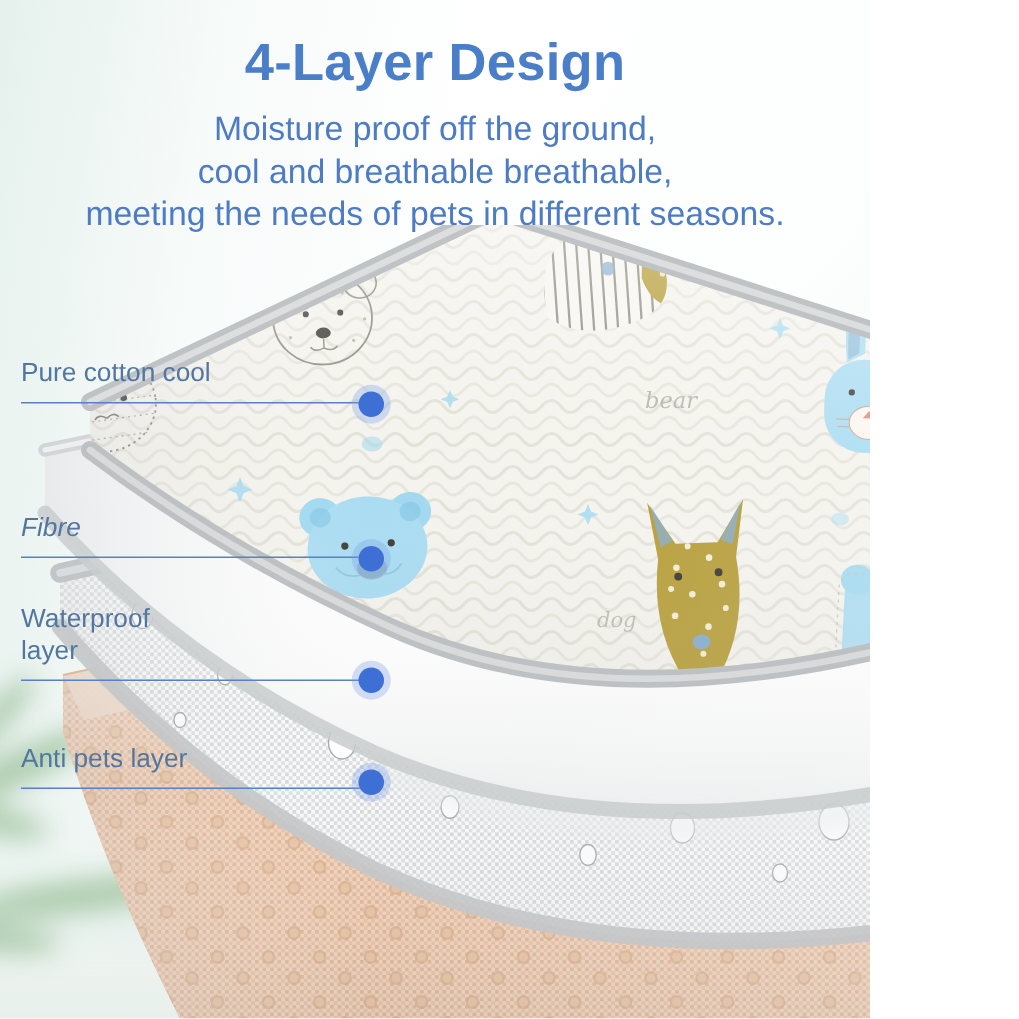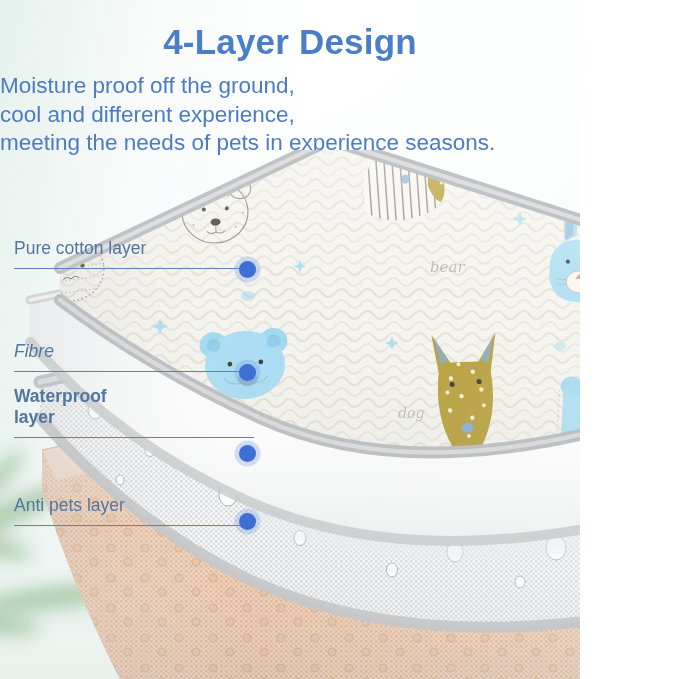--- a/index.html
+++ b/index.html
@@ -32,21 +32,21 @@
   .pot{position:absolute;left:-20px;bottom:-58px;width:185px;height:130px;border-radius:14px 14px 30px 30px;
        background:linear-gradient(180deg,#f2f6f3,#e4ece7);opacity:.8;filter:blur(5px);}
 
   
   .title{
     position:absolute;left:0;right:0;top:22px;text-align:center;
     font-size:35px;font-weight:bold;letter-spacing:.2px;
     color:#4b7ec9;
   }
   .subtitle{
-    position:absolute;left:0;right:0;top:72px;
+    position:absolute;left:0;right:0;top:72px;text-align:center;
     font-size:22.5px;line-height:28.5px;color:#4d7cc4;font-weight:normal;
   }
   .subtitle div{white-space:nowrap;}
 
   
   .callout{position:absolute;}
   .callout .lbl{
     font-size:17.5px;color:#52769f;line-height:21px;white-space:pre-line;
   }
   .callout .rule{
@@ -75,22 +75,22 @@
     <div class="leaf" style="left:-22px;top:34px;width:120px;height:22px;transform:rotate(-24deg);"></div>
     <div class="leaf" style="left:-34px;top:66px;width:96px;height:19px;transform:rotate(14deg);"></div>
     <div class="leaf" style="left:8px;top:118px;width:150px;height:21px;transform:rotate(-6deg);"></div>
     <div class="leaf" style="left:-40px;top:146px;width:110px;height:18px;transform:rotate(7deg);"></div>
     <div class="leaf" style="left:-10px;top:2px;width:74px;height:16px;transform:rotate(-46deg);"></div>
   </div>
 
   <div class="title">4-Layer Design</div>
   <div class="subtitle">
     <div>Moisture proof off the ground,</div>
-    <div>cool and different experience,</div>
-    <div>meeting the needs of pets in experience seasons.</div>
+    <div>cool and breathable breathable,</div>
+    <div>meeting the needs of pets in different seasons.</div>
   </div>
 
   <div id="mat">
 
     <svg width="679" height="529" viewBox="0 0 679 529">
       <defs>
 
         <pattern id="quilt" width="26" height="22" patternUnits="userSpaceOnUse">
           <rect width="26" height="22" fill="#F4F3ED"></rect>
           <path d="M-3 11 Q4 3 10 11 T23 11 T36 11" fill="none" stroke="#E3E2D8" stroke-width="2.1" stroke-linecap="round"></path>
@@ -388,32 +388,32 @@
         <path d="M60,118 L330,-10 L700,108" fill="none" stroke="#C0C3C5" stroke-width="12" stroke-linejoin="round" stroke-linecap="round"></path>
         <path d="M60,118 L330,-10 L700,108" fill="none" stroke="#DCDEE0" stroke-width="4.4" stroke-linejoin="round" stroke-linecap="round"></path>
 
         <path d="M60,150 Q150,218 260,268 Q430,345 700,250" fill="none" stroke="#BEC1C3" stroke-width="12" stroke-linecap="round"></path>
         <path d="M60,150 Q150,218 260,268 Q430,345 700,250" fill="none" stroke="#D8DADC" stroke-width="4.4" stroke-linecap="round"></path>
       </g>
     </svg>
   </div>
 
   <div class="callout" style="left:14px;top:238px;">
-    <div class="lbl">Pure cotton layer</div>
+    <div class="lbl">Pure cotton cool</div>
     <div class="rule" style="left:0;top:30px;width:240px;"></div>
   </div>
   <div class="dot" style="left:239px;top:261px;"></div>
 
   <div class="callout" style="left:14px;top:341px;font-style:italic;">
     <div class="lbl">Fibre</div>
     <div class="rule" style="left:0;top:30px;width:240px;"></div>
   </div>
   <div class="dot" style="left:239px;top:364px;"></div>
 
-  <div class="callout" style="left:14px;top:386px;font-weight:bold;">
+  <div class="callout" style="left:14px;top:402px;">
     <div class="lbl">Waterproof
 layer</div>
     <div class="rule" style="left:0;top:51px;width:240px;"></div>
   </div>
   <div class="dot" style="left:239px;top:445px;"></div>
 
   <div class="callout" style="left:14px;top:495px;">
     <div class="lbl">Anti pets layer</div>
     <div class="rule" style="left:0;top:30px;width:240px;"></div>
   </div>

